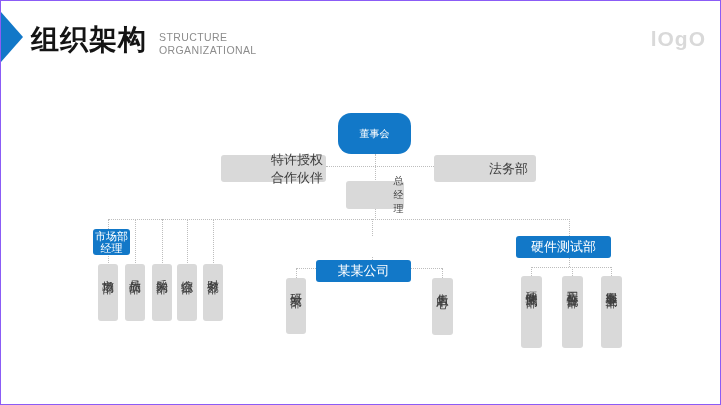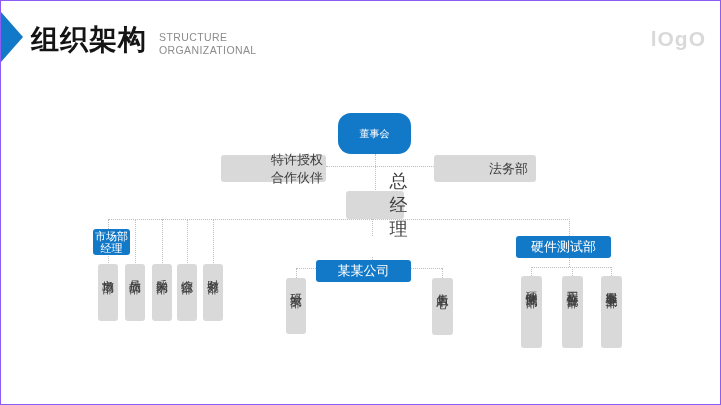--- a/index.html
+++ b/index.html
@@ -33,21 +33,21 @@
   .node{
     position:absolute;box-sizing:border-box;border-radius:3px;
     display:flex;align-items:center;justify-content:center;
     text-align:center;
   }
   .blue{background:#1278c8;color:#ffffff;}
   .gray{background:#d9d9d9;color:#3d3d3d;padding-left:47px;}
   .n-board{left:337px;top:112px;width:73px;height:41px;font-size:10px;border-radius:13px;}
   .n-franchise{left:220px;top:154px;width:105px;height:27px;font-size:13px;}
   .n-legal{left:433px;top:154px;width:102px;height:27px;font-size:13px;}
-  .n-gm{left:345px;top:190px;width:58px;height:28px;font-size:18px;}
+  .n-gm{left:345px;top:180px;width:58px;height:28px;font-size:10px;}
   .n-mktmgr{left:92px;top:228px;width:37px;height:26px;font-size:11px;line-height:12px;flex-direction:column;}
   .n-company-c{left:315px;top:235px;width:95px;height:22px;font-size:13px;margin-top:24px;}
   .n-company-r{left:515px;top:235px;width:95px;height:22px;font-size:13px;}
   .vnode{
     position:absolute;box-sizing:border-box;border-radius:3px;background:#d9d9d9;color:#3d3d3d;
     display:flex;justify-content:center;align-items:flex-start;padding-top:6px;
   }
   .vnode span{
     writing-mode:vertical-rl;text-orientation:upright;
     font-size:12px;letter-spacing:1px;line-height:1;

